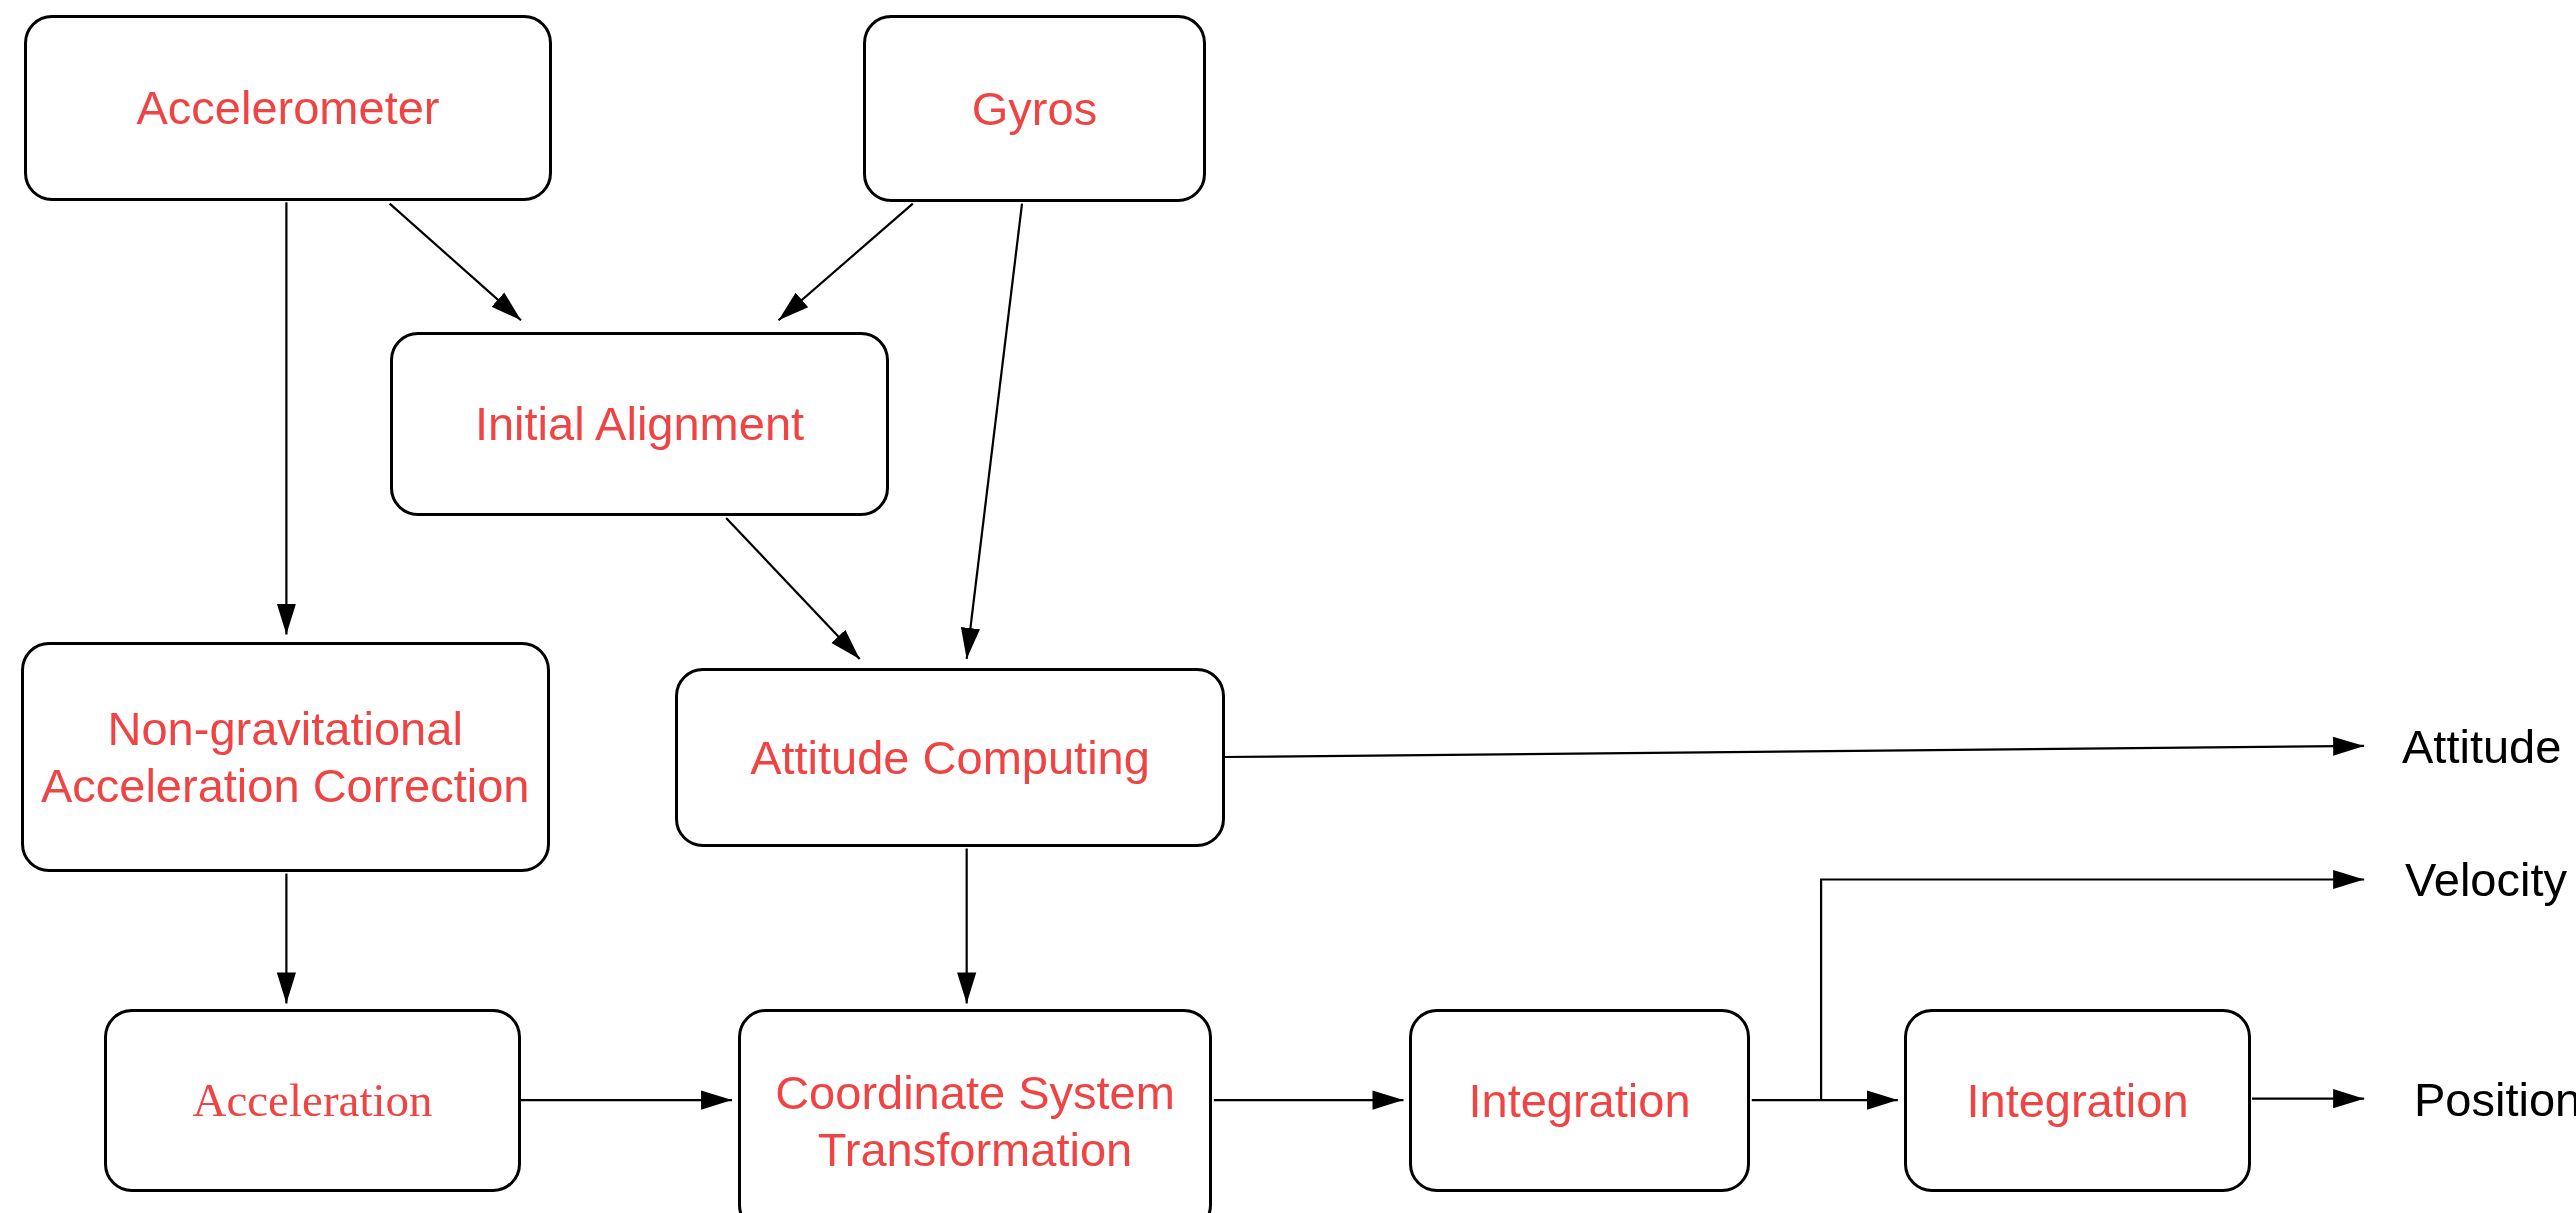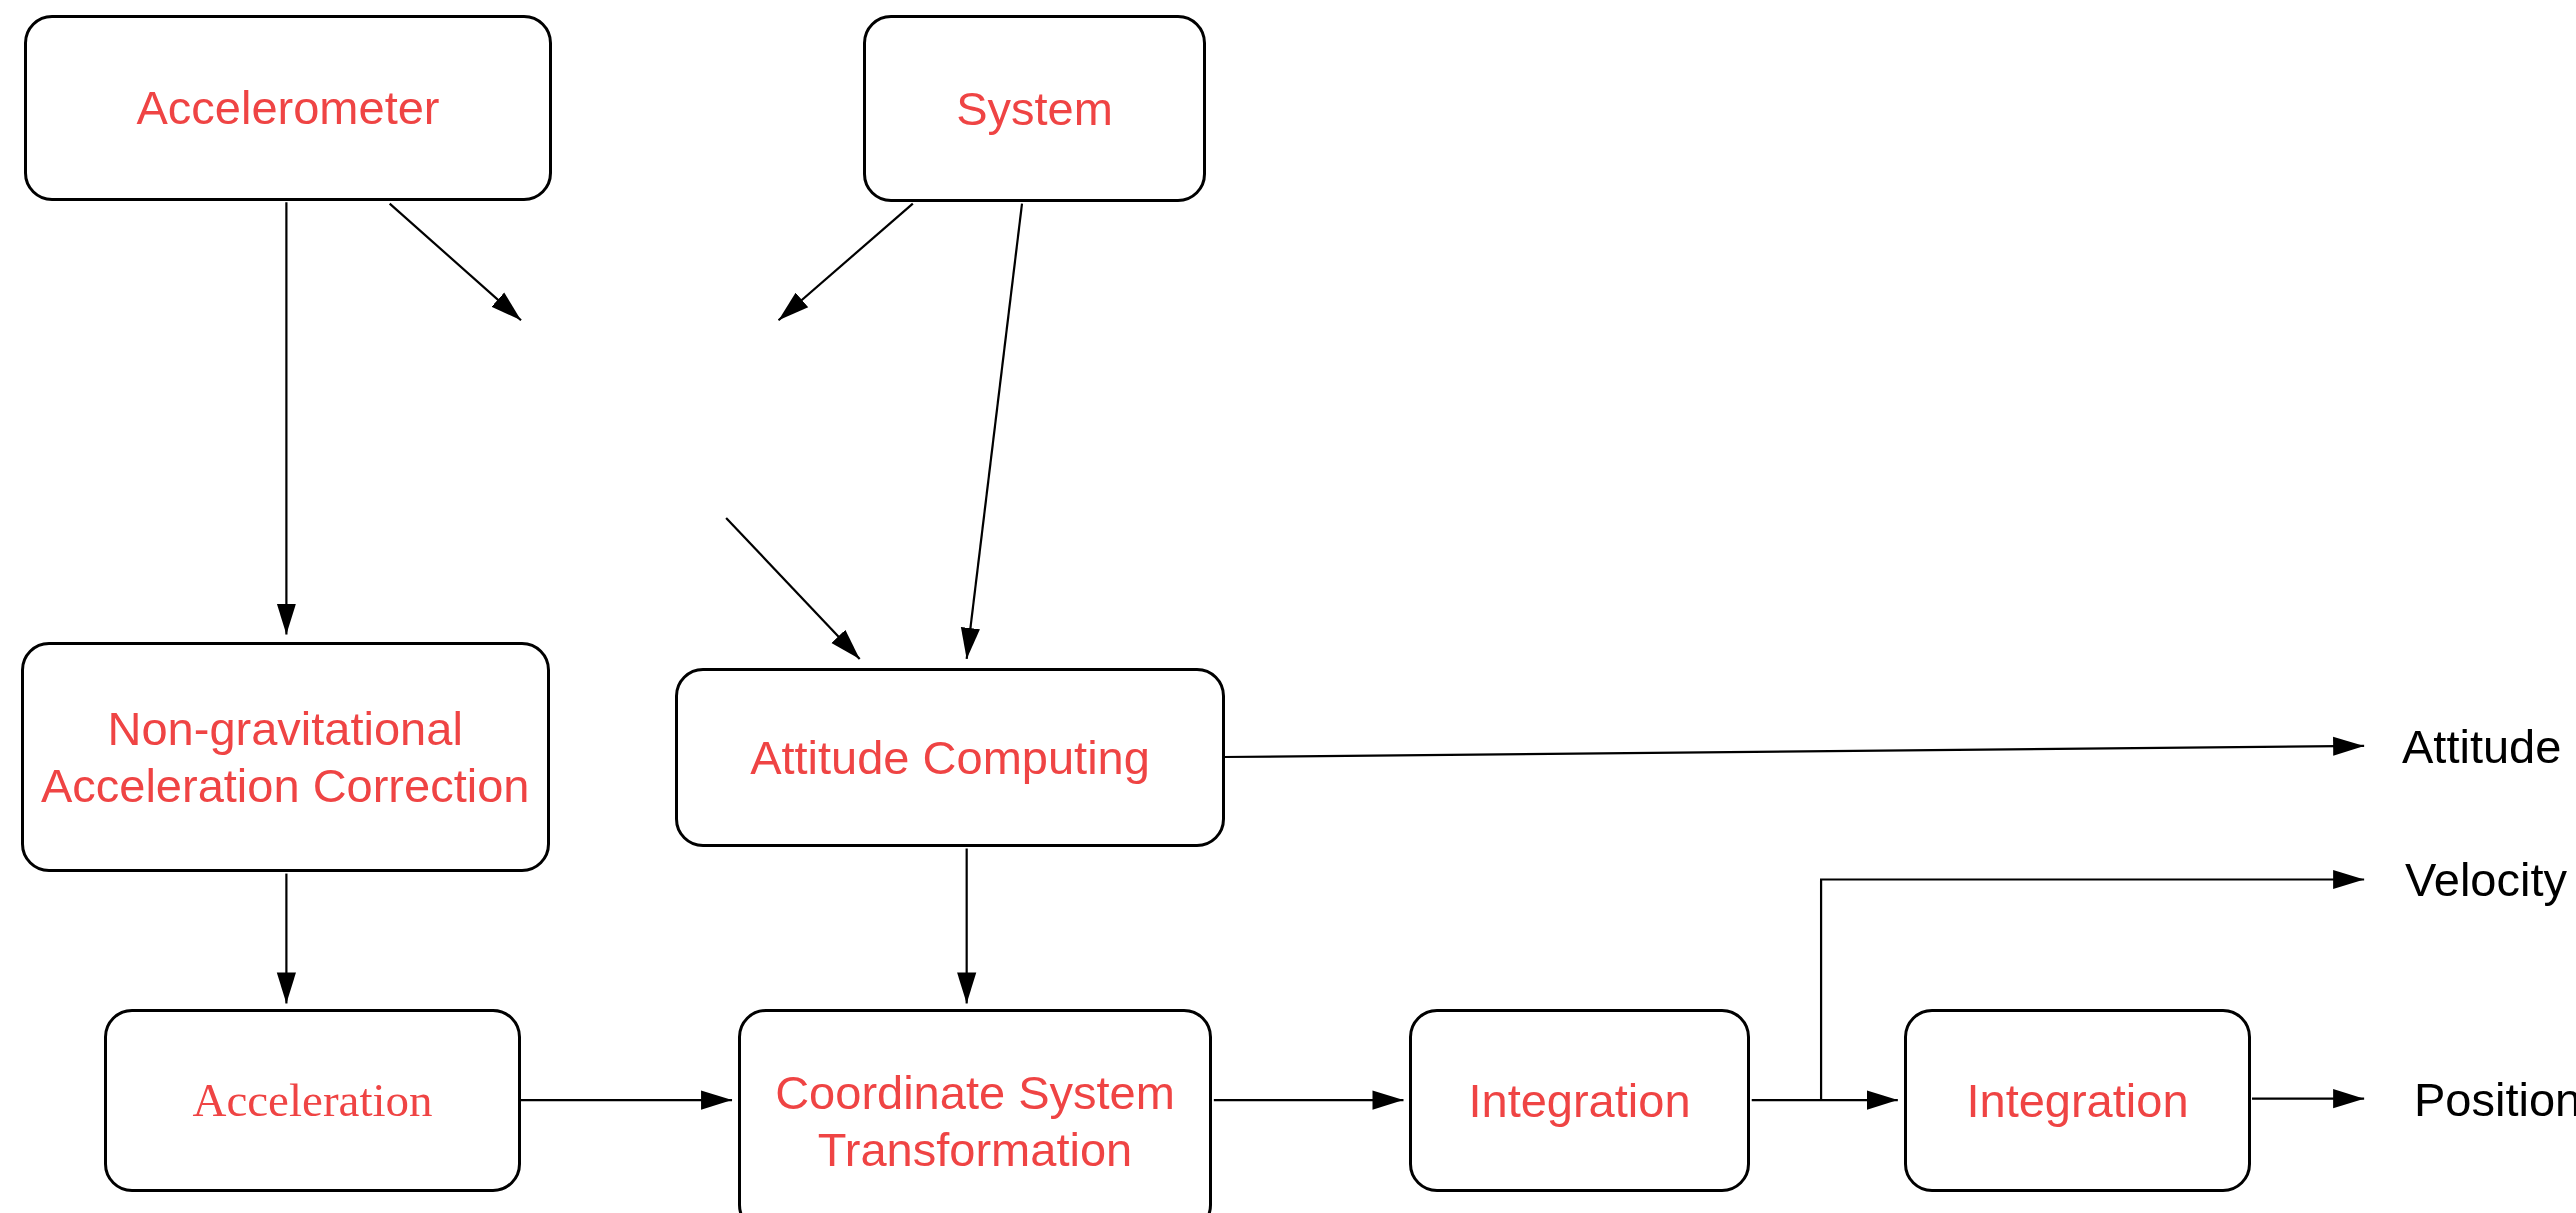--- a/index.html
+++ b/index.html
@@ -83,23 +83,26 @@
     <line x1="2374" y1="1491" x2="2572" y2="1491" marker-end="url(#arrow)"></line>
     <path class="edge" d="M2468,1491 L2468,1192 L3204,1192" marker-end="url(#arrow)"></path>
     <line x1="3052" y1="1489" x2="3204" y2="1489" marker-end="url(#arrow)"></line>
   </svg>
 
   <div class="node" style="left:24px; top:14.8px; width:528px; height:186px;">
     <span class="node-label">Accelerometer</span>
   </div>
 
   <div class="node" style="left:863px; top:14.8px; width:343px; height:187px;">
-    <span class="node-label">System</span>
+    <span class="node-label">Gyros</span>
   </div>
 
+  <div class="node" style="left:390px; top:332px; width:499px; height:184px;">
+    <span class="node-label">Initial Alignment</span>
+  </div>
 
   <div class="node" style="left:675px; top:668px; width:550px; height:179px;">
     <span class="node-label">Attitude Computing</span>
   </div>
 
   <div class="node" style="left:20.7px; top:642px; width:529px; height:230px;">
     <span class="node-label">Non-gravitational
 Acceleration Correction</span>
   </div>
 

